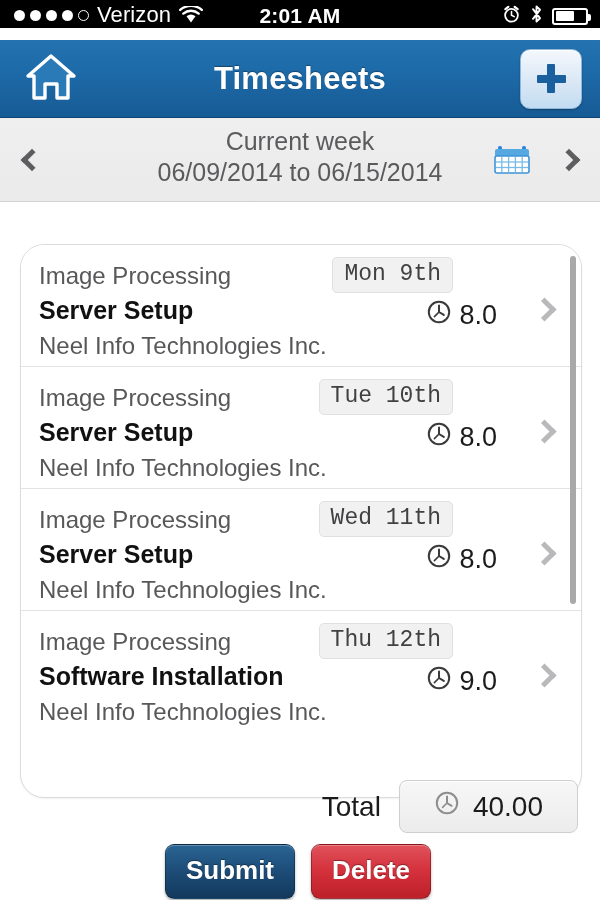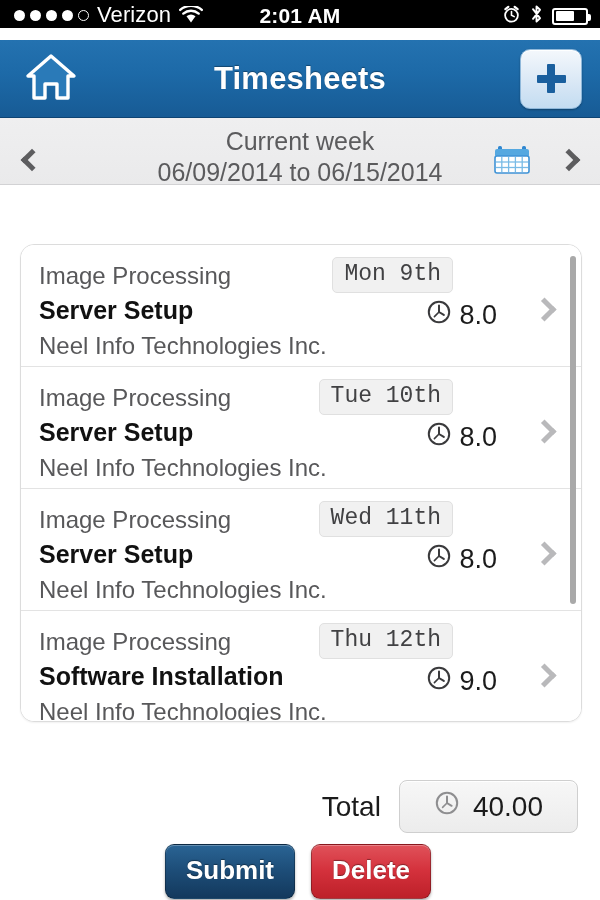--- a/index.html
+++ b/index.html
@@ -140,21 +140,21 @@
     background: #1a5f9e;
     border-radius: 1px;
   }
   .plus-h { width: 29px; height: 8px; }
   .plus-v { width: 8px; height: 29px; }
 
   
   .week-bar {
     position: absolute;
     top: 118px; left: 0;
-    width: 600px; height: 67px;
+    width: 600px; height: 84px;
     background: linear-gradient(to bottom, #efeff0 0%, #eaeaeb 100%);
     border-bottom: 1px solid #d2d2d4;
   }
   .week-prev, .week-next {
     position: absolute;
     top: 0; height: 84px;
     width: 58px;
     display: flex;
     align-items: center;
     justify-content: center;
@@ -191,24 +191,24 @@
     position: absolute;
     right: 70px; top: 143px;
     width: 36px; height: 32px;
     cursor: pointer;
   }
 
   
   .card {
     position: absolute;
     left: 20px; top: 244px;
-    width: 562px; height: 478px;
+    width: 562px; height: 554px;
     background: #ffffff;
     border: 1px solid #dcdcdc;
-    border-radius: 14px;
+    border-radius: 24px;
     overflow: hidden;
     box-shadow: 0 1px 2px rgba(0,0,0,0.06);
   }
   .list-scroll {
     position: relative;
     width: 100%;
     height: 100%;
     overflow: hidden;
   }
   .ts-row {

